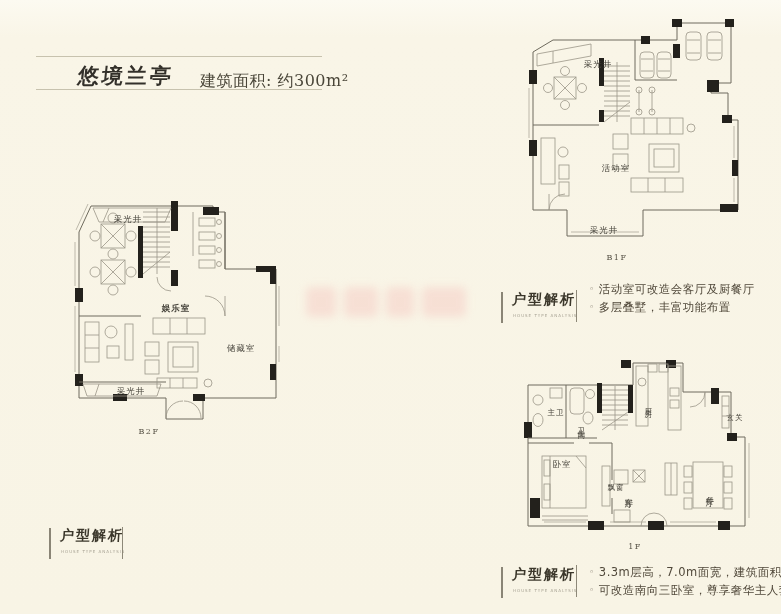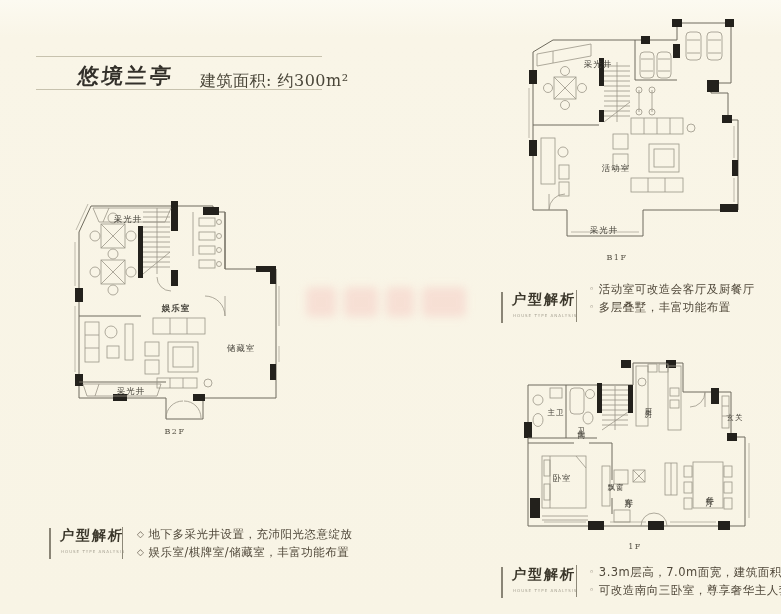--- a/index.html
+++ b/index.html
@@ -131,21 +131,21 @@
     <line class="o" x1="26" y1="120" x2="88" y2="120"></line>
     <line class="o" x1="172" y1="16" x2="172" y2="73"></line>
     <path class="fn" d="M172,120 A20,20 0 0 0 152,100 M172,100 V120"></path>
     <path class="fn" d="M113,222 A17,17 0 0 1 130,205 M148,222 A17,17 0 0 0 131,205"></path>
     <path class="fn" d="M118,95 A14,14 0 0 1 104,81"></path>
   </svg>
   <div class="lbl" style="left:128px;top:219px;">采光井</div>
   <div class="lbl" style="left:176px;top:308px;font-weight:bold;">娱乐室</div>
   <div class="lbl" style="left:241px;top:348px;">储藏室</div>
   <div class="lbl" style="left:131px;top:391px;">采光井</div>
-  <div class="flr" style="left:175px;top:431px;">B2F</div>
+  <div class="flr" style="left:149px;top:431px;">B2F</div>
 
   <svg class="plan" style="left:523px;top:10px;" width="250" height="250" viewBox="0 0 250 250">
     <path class="o" d="M10,42 L30,30 L154,30 M10,42 V200 H44 M120,200 H215 V110 H205 V83 H188 V73 M44,200 V226 H120 V200"></path>
     <path class="o" d="M154,30 V13 H208 V73 H188"></path>
     <path class="o" d="M112,30 V70 H154"></path>
     <line class="o" x1="10" y1="115" x2="76" y2="115"></line>
 
     <rect class="blk" x="149" y="9" width="10" height="8"></rect>
     <rect class="blk" x="202" y="9" width="9" height="8"></rect>
     <rect class="blk" x="150" y="34" width="7" height="14"></rect>
@@ -309,34 +309,30 @@
       <rect x="210" y="108" width="8" height="11"></rect>
         <rect x="210" y="124" width="8" height="11"></rect>
         <rect x="210" y="140" width="8" height="11"></rect>
     </g>
     <path class="fn" d="M127,168 A13,13 0 0 1 153,168"></path>
   </svg>
   <div class="lbl small" style="left:556px;top:413px;text-align:right;">主卫</div>
   <div class="lbl v small" style="left:581px;top:424px;">卫生间</div>
   <div class="lbl v small" style="left:648px;top:404px;">厨房</div>
   <div class="lbl small" style="left:695px;top:418px;margin-left:40px;">玄关</div>
-  <div class="lbl" style="left:562px;top:478px;">卧室</div>
+  <div class="lbl" style="left:562px;top:464px;">卧室</div>
   <div class="lbl v" style="left:629px;top:493px;">客厅</div>
   <div class="lbl v" style="left:710px;top:492px;">餐厅</div>
   <div class="lbl small" style="left:568px;top:488px;margin-left:48px;">飘窗</div>
   <div class="flr" style="left:635px;top:546px;text-align:center;">1F</div>
 
   <div class="an-bar" style="left:49px;top:528px;height:31px;"></div>
   <div class="an-head" style="left:60px;top:527px;">户型解析</div>
   <div class="an-tag" style="left:61px;top:549px;">HOUSE TYPE ANALYSIS</div>
   <div class="an-div" style="left:122px;top:527px;height:32px;"></div>
-  <div class="an-bullets" style="left:137px;top:525px;">
-    <div><span class="mk">◇</span><span>地下多采光井设置，充沛阳光恣意绽放</span></div>
-    <div><span class="mk">◇</span><span>娱乐室/棋牌室/储藏室，丰富功能布置</span></div>
-  </div>
 
   <div class="an-bar" style="left:501px;top:292px;height:31px;"></div>
   <div class="an-head" style="left:512px;top:291px;">户型解析</div>
   <div class="an-tag" style="left:513px;top:313px;">HOUSE TYPE ANALYSIS</div>
   <div class="an-div" style="left:576px;top:290px;height:32px;"></div>
   <div class="an-bullets" style="left:589px;top:280px;">
     <div><span class="mk">◦</span><span>活动室可改造会客厅及厨餐厅</span></div>
     <div><span class="mk">◦</span><span>多层叠墅，丰富功能布置</span></div>
   </div>
 

